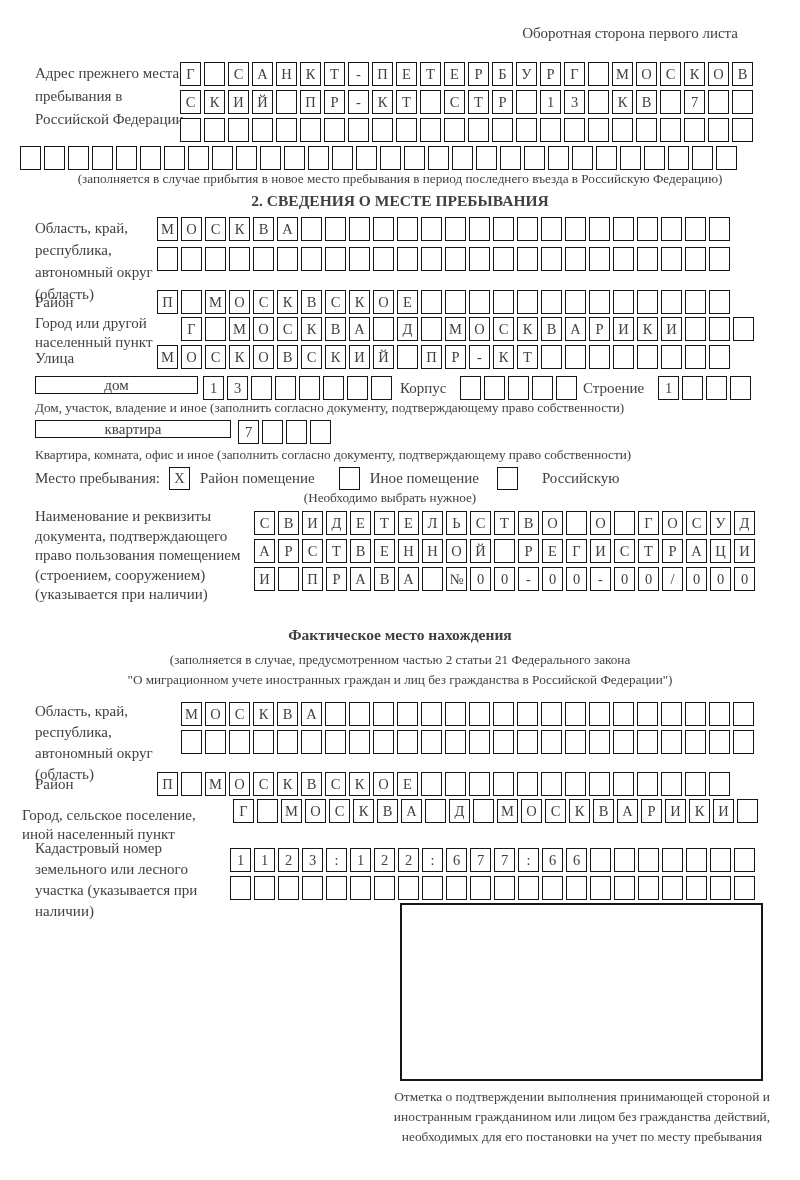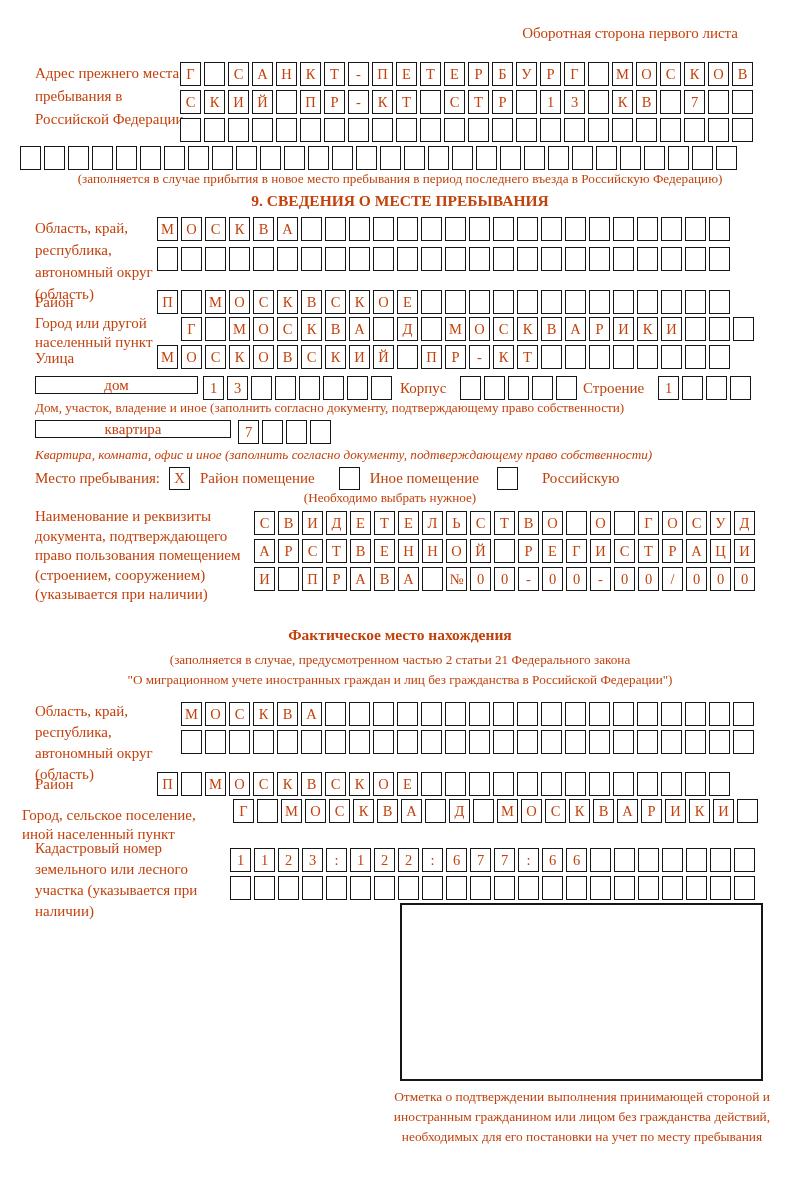--- a/index.html
+++ b/index.html
@@ -1,16 +1,16 @@
 <!DOCTYPE html>
 <html><head>
 <meta charset="utf-8">
 <style>
   html,body { margin:0; padding:0; background:#fff; }
-  .page { position:relative; width:800px; height:1180px; background:#fff; color:#c2410c;
+  .page { position:relative; width:800px; height:1180px; background:#fff; color:#404040;
           font-family:"Liberation Serif", serif; overflow:hidden; }
   .abs { position:absolute; }
   .label { font-size:15px; line-height:19px; }
   .caption { font-size:13.2px; white-space:nowrap; }
   .center { left:0; right:0; text-align:center; }
   .bold { font-weight:bold; }
   .cellrow { position:absolute; display:flex; gap:3px; }
   .cell { box-sizing:border-box; flex:0 0 auto; width:21px; height:24px;
           border:1.6px solid #161616; display:flex; align-items:center; justify-content:center;
           font-size:14.5px; background:#fff; }
@@ -134,21 +134,21 @@
       <span class="cell"></span>
       <span class="cell"></span>
       <span class="cell"></span>
       <span class="cell"></span>
       <span class="cell"></span>
       <span class="cell"></span>
       <span class="cell"></span>
     </div>
   <div class="abs caption center" style="top:171px;">(заполняется в случае прибытия в новое место пребывания в период последнего въезда в Российскую Федерацию)</div>
 
-  <div class="abs center bold" style="top:192px; font-size:15.5px; white-space:nowrap;">9. СВЕДЕНИЯ О МЕСТЕ ПРЕБЫВАНИЯ</div>
+  <div class="abs center bold" style="top:192px; font-size:15.5px; white-space:nowrap;">2. СВЕДЕНИЯ О МЕСТЕ ПРЕБЫВАНИЯ</div>
 
   <div class="abs label" style="left:35px; top:217px; width:122px; line-height:22px;">Область, край, республика, автономный округ (область)</div>
   <div class="cellrow" style="left:157px; top:217px;">
       <span class="cell">М</span>
       <span class="cell">О</span>
       <span class="cell">С</span>
       <span class="cell">К</span>
       <span class="cell">В</span>
       <span class="cell">А</span>
       <span class="cell"></span>
@@ -309,21 +309,21 @@
     </div>
   <div class="abs caption" style="left:35px; top:400px;">Дом, участок, владение и иное (заполнить согласно документу, подтверждающему право собственности)</div>
 
   <div class="fieldbox" style="left:35px; top:420px; width:196px;">квартира</div>
   <div class="cellrow" style="left:238px; top:420px;">
       <span class="cell">7</span>
       <span class="cell"></span>
       <span class="cell"></span>
       <span class="cell"></span>
     </div>
-  <div class="abs caption" style="left:35px; top:447px;font-style:italic;">Квартира, комната, офис и иное (заполнить согласно документу, подтверждающему право собственности)</div>
+  <div class="abs caption" style="left:35px; top:447px;">Квартира, комната, офис и иное (заполнить согласно документу, подтверждающему право собственности)</div>
 
   <div class="place-row">
     <span>Место пребывания:</span>
     <span class="checkbox" style="margin-left:9px;">X</span>
     <span style="margin-left:10px;">Район помещение</span>
     <span class="checkbox" style="margin-left:24px;"></span>
     <span style="margin-left:10px;">Иное помещение</span>
     <span class="checkbox" style="margin-left:18px;"></span>
     <span style="margin-left:24px;">Российскую</span>
   </div>

